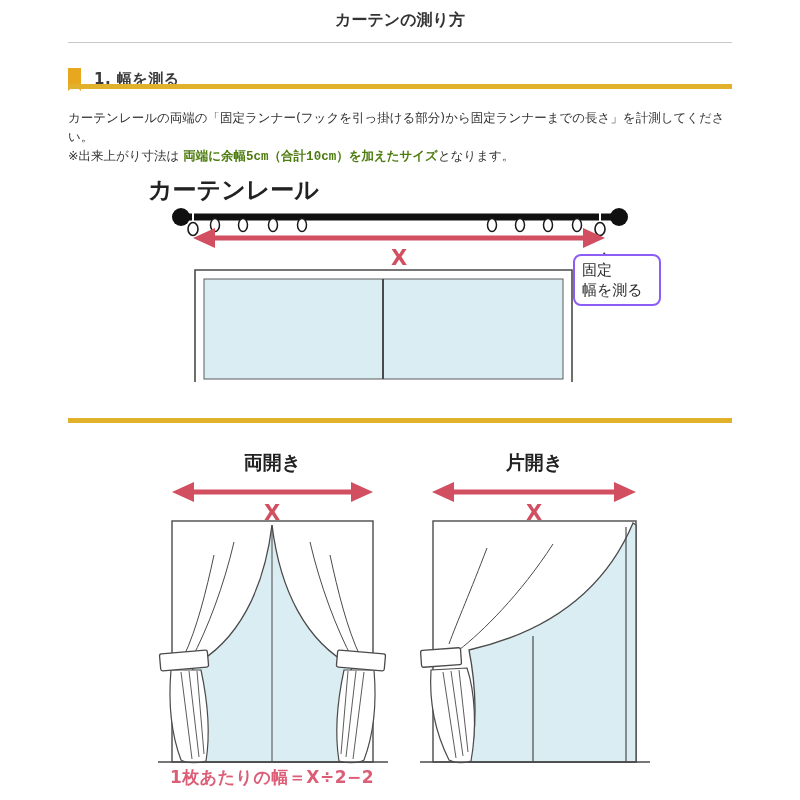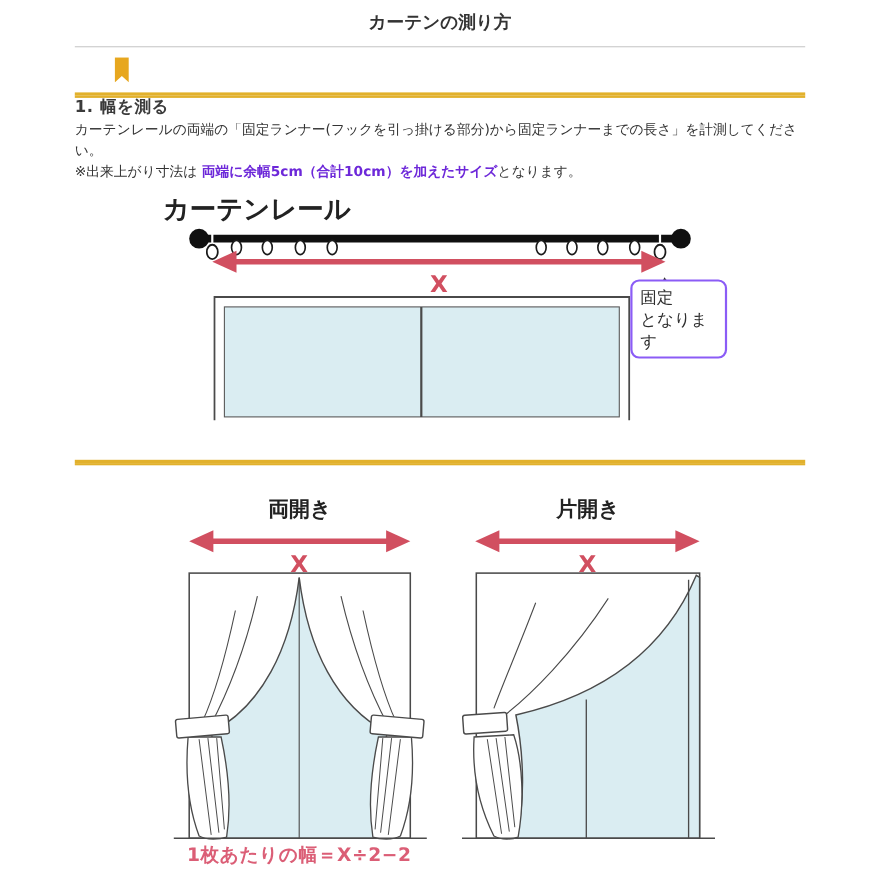--- a/index.html
+++ b/index.html
@@ -21,21 +21,21 @@
   .bookmark {
     width:13px; height:23px; background:#E7A71F;
     clip-path:polygon(0 0,100% 0,100% 100%,50% 74%,0 100%);
   }
   .section-label { font-size:15px; font-weight:bold; color:#3b3b3b; letter-spacing:0.5px; }
   .gold-rule {
     position:absolute; left:68px; width:664px; height:2px; background:#fff;
     border-top:3px solid #E2B12C; border-bottom:2px solid #E2B12C;
   }
   .note { position:absolute; left:68px; top:108px; width:680px; font-size:12.5px; line-height:19px; color:#333; }
-  .note b { font-weight:bold; color:#6d28d9; }
+  .note b { font-weight:bold; color:#4d7c0f;font-family:Liberation Mono, monospace; }
   .rail-label { position:absolute; left:148px; top:174px; font-size:24px; font-weight:bold; color:#222; }
   .runner-box {
     position:absolute; left:573px; top:254px; width:88px;
     background:#fff; border:2px solid #8b5cf6; border-radius:8px;
     padding:4px 7px; font-size:15px; line-height:20px; color:#2e2e2e; z-index:5;
   }
   .diagram { position:absolute; left:0; }
   .pane-title { position:absolute; top:450px; text-align:center; font-size:19px; font-weight:bold; color:#222; }
   .pane-title.left { left:172px; width:201px; }
   .pane-title.right { left:433px; width:203px; }
@@ -45,21 +45,21 @@
   svg text.xmark { font-family:"DejaVu Sans","Liberation Sans",sans-serif; font-size:21px; font-weight:bold; fill:#D14F60; }
 </style>
 </head>
 <body>
 
 <div class="stage">
 
   <div class="page-title">カーテンの測り方</div>
   <div class="top-divider"></div>
 
-  <div class="section-header" style="top:52px;flex-direction:column;">
+  <div class="section-header" style="top:68px;">
     <div class="bookmark"></div>
     <div class="section-label">1. 幅を測る</div>
   </div>
   <div class="gold-rule" style="top:84px;"></div>
 
   <div class="note">
     <div>カーテンレールの両端の「固定ランナー(フックを引っ掛ける部分)から固定ランナーまでの長さ」を計測してください。</div>
     <div><span>※出来上がり寸法は </span><b>両端に余幅5cm（合計10cm）を加えたサイズ</b><span>となります。</span></div>
   </div>
 
@@ -107,21 +107,21 @@
     <text class="xmark" x="399" y="95" text-anchor="middle">X</text>
 
     <g>
       <line x1="617" y1="110" x2="606" y2="88" stroke="#333" stroke-width="1.6"></line>
       <polygon points="604,82 599,93 611,91" fill="#333"></polygon>
     </g>
   </svg>
 
   <div class="runner-box">
     <div>固定</div>
-    <div>となります</div>
+    <div>幅を測る</div>
   </div>
 
   <div class="gold-rule" style="top:418px;"></div>
 
   <div class="pane-title left">両開き</div>
   <div class="pane-title right">片開き</div>
 
   <svg class="diagram" style="top:430px;" width="800" height="370" viewBox="0 0 800 370">
 
     <g>

